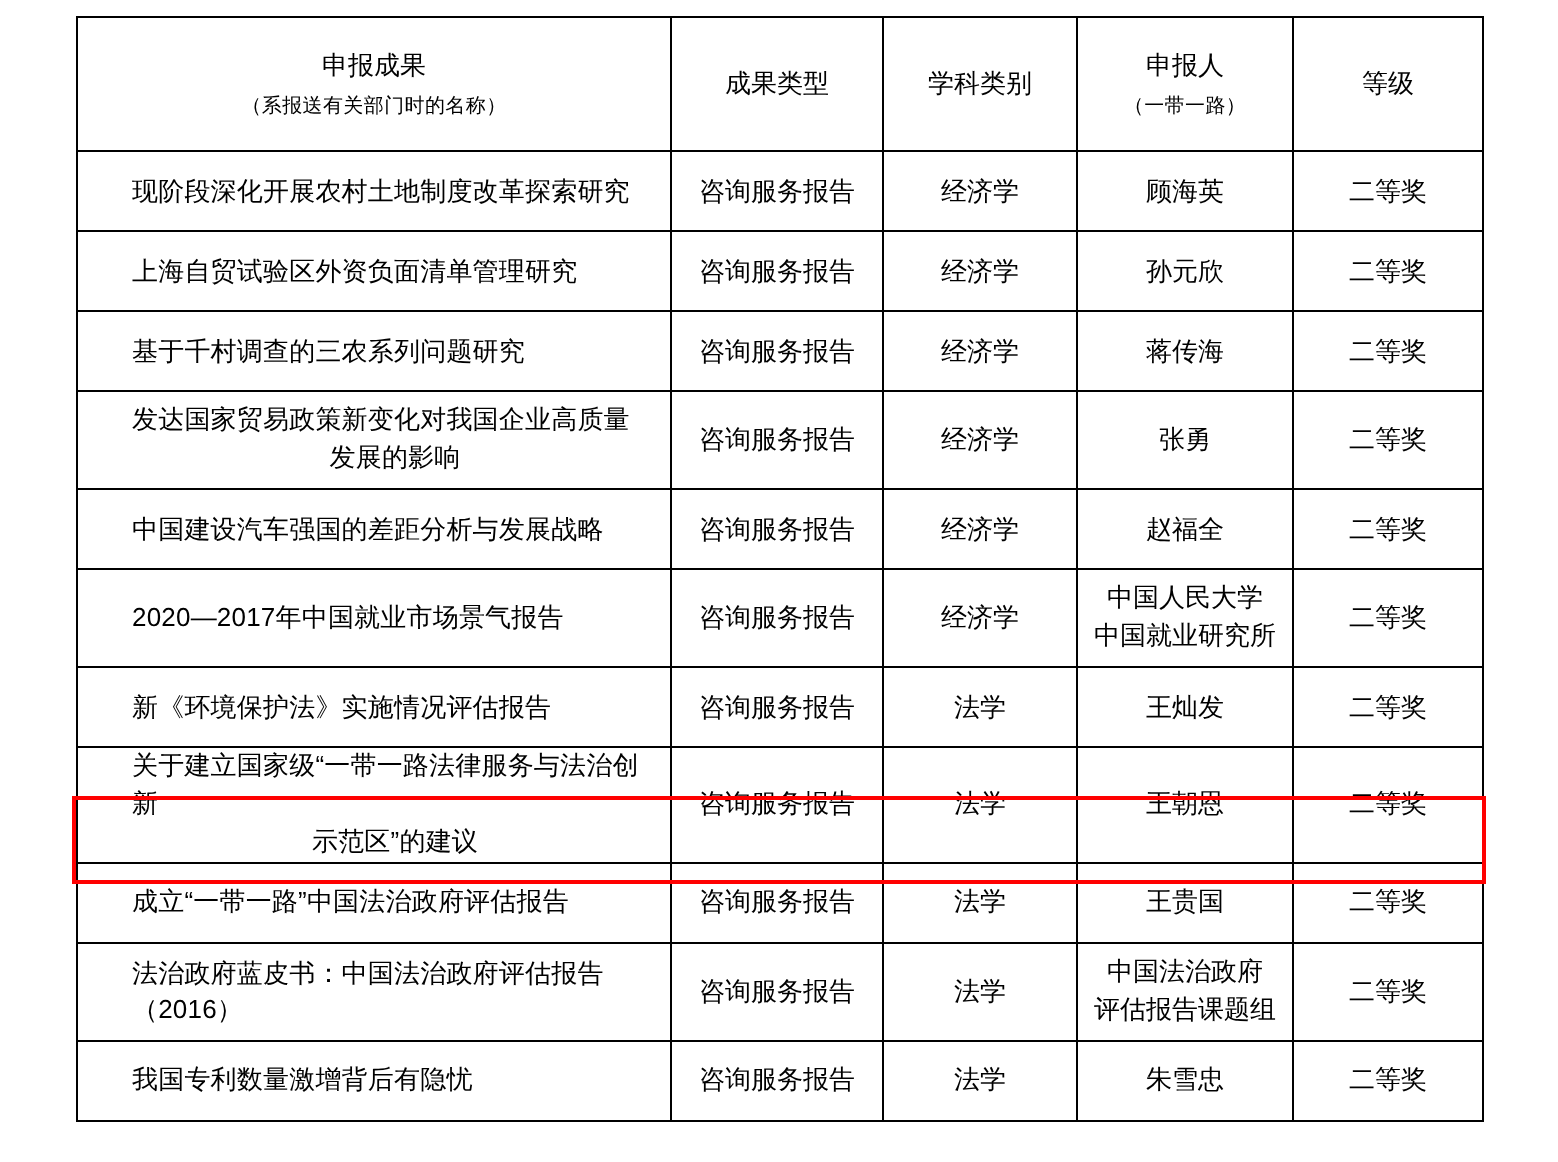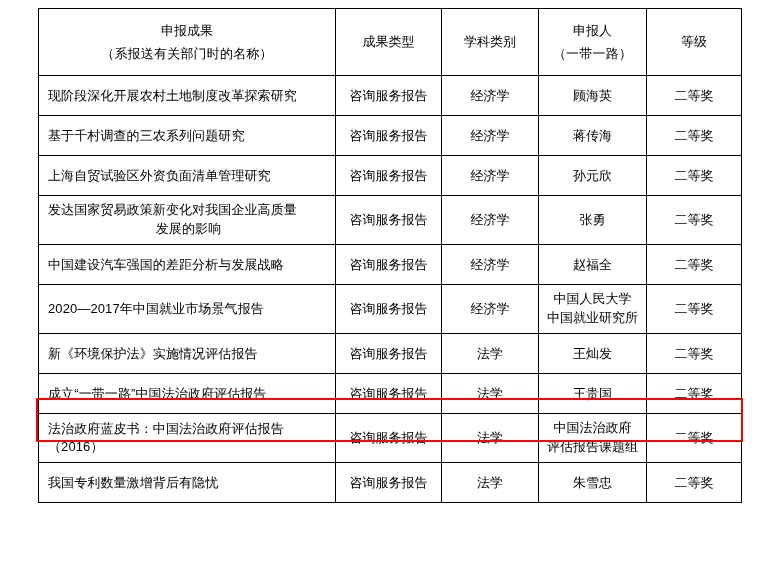--- a/index.html
+++ b/index.html
@@ -47,32 +47,32 @@
   col.c5 { width: 95px; }
 
   thead td {
     font-size: 16px;
     font-weight: bold;
     padding: 6px 4px;
     height: 66px;
   }
   thead td .sub {
     display: block;
-    font-size: 13px;
+    font-size: 10px;
     font-weight: normal;
     margin-top: 5px;
     letter-spacing: 0.2px;
   }
   tbody td {
     height: 39px;
     padding: 4px 6px;
   }
   tbody td.title {
     text-align: left;
-    padding-left: 9px;
+    padding-left: 27px;
     padding-right: 6px;
     font-size: 13px;
     letter-spacing: 0.1px;
   }
   tbody td.multiline {
     line-height: 1.45;
   }
   tbody tr.tall td {
     height: 48px;
   }
@@ -129,31 +129,31 @@
     </thead>
     <tbody>
       <tr>
         <td class="title"><span>现阶段深化开展农村土地制度改革探索研究</span></td>
         <td>咨询服务报告</td>
         <td>经济学</td>
         <td>顾海英</td>
         <td>二等奖</td>
       </tr>
       <tr>
+        <td class="title"><span>上海自贸试验区外资负面清单管理研究</span></td>
+        <td>咨询服务报告</td>
+        <td>经济学</td>
+        <td>孙元欣</td>
+        <td>二等奖</td>
+      </tr>
+      <tr>
         <td class="title"><span>基于千村调查的三农系列问题研究</span></td>
         <td>咨询服务报告</td>
         <td>经济学</td>
         <td>蒋传海</td>
-        <td>二等奖</td>
-      </tr>
-      <tr>
-        <td class="title"><span>上海自贸试验区外资负面清单管理研究</span></td>
-        <td>咨询服务报告</td>
-        <td>经济学</td>
-        <td>孙元欣</td>
         <td>二等奖</td>
       </tr>
       <tr class="tall">
         <td class="title multiline">
           <span>发达国家贸易政策新变化对我国企业高质量</span>
           <span class="l2">发展的影响</span>
         </td>
         <td>咨询服务报告</td>
         <td>经济学</td>
         <td>张勇</td>
@@ -176,20 +176,30 @@
         </td>
         <td>二等奖</td>
       </tr>
       <tr>
         <td class="title"><span>新《环境保护法》实施情况评估报告</span></td>
         <td>咨询服务报告</td>
         <td>法学</td>
         <td>王灿发</td>
         <td>二等奖</td>
       </tr>
+      <tr class="tall">
+        <td class="title multiline">
+          <span>关于建立国家级“一带一路法律服务与法治创新</span>
+          <span class="l2">示范区”的建议</span>
+        </td>
+        <td>咨询服务报告</td>
+        <td>法学</td>
+        <td>王朝恩</td>
+        <td>二等奖</td>
+      </tr>
       <tr>
         <td class="title"><span>成立“一带一路”中国法治政府评估报告</span></td>
         <td>咨询服务报告</td>
         <td>法学</td>
         <td>王贵国</td>
         <td>二等奖</td>
       </tr>
       <tr class="tall">
         <td class="title"><span>法治政府蓝皮书：中国法治政府评估报告（2016）</span></td>
         <td>咨询服务报告</td>

